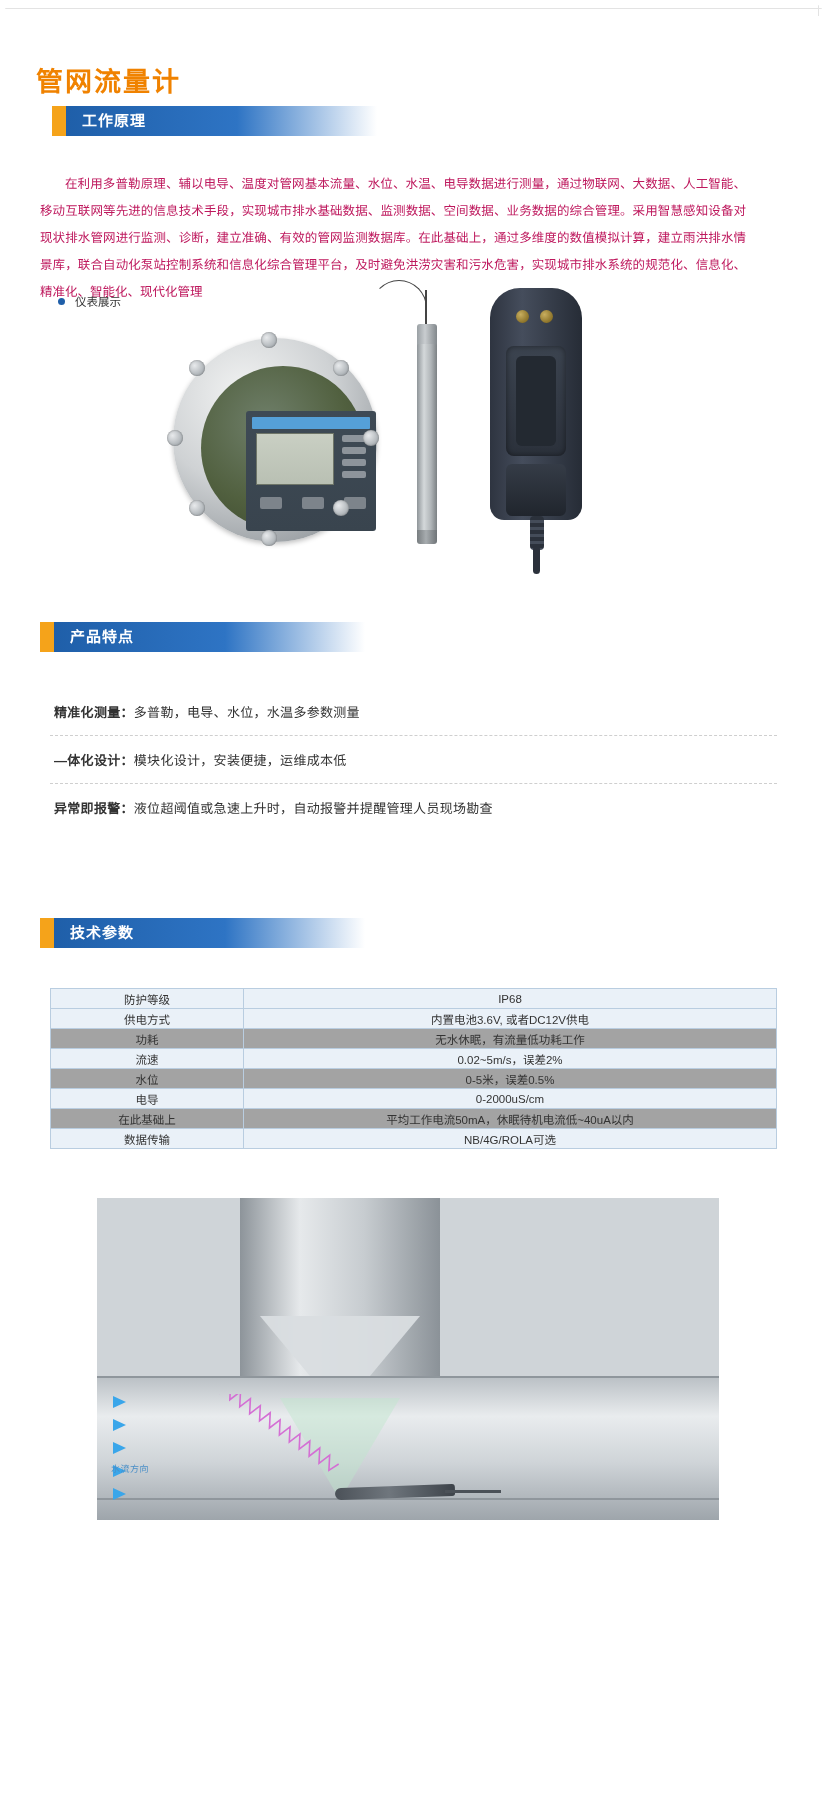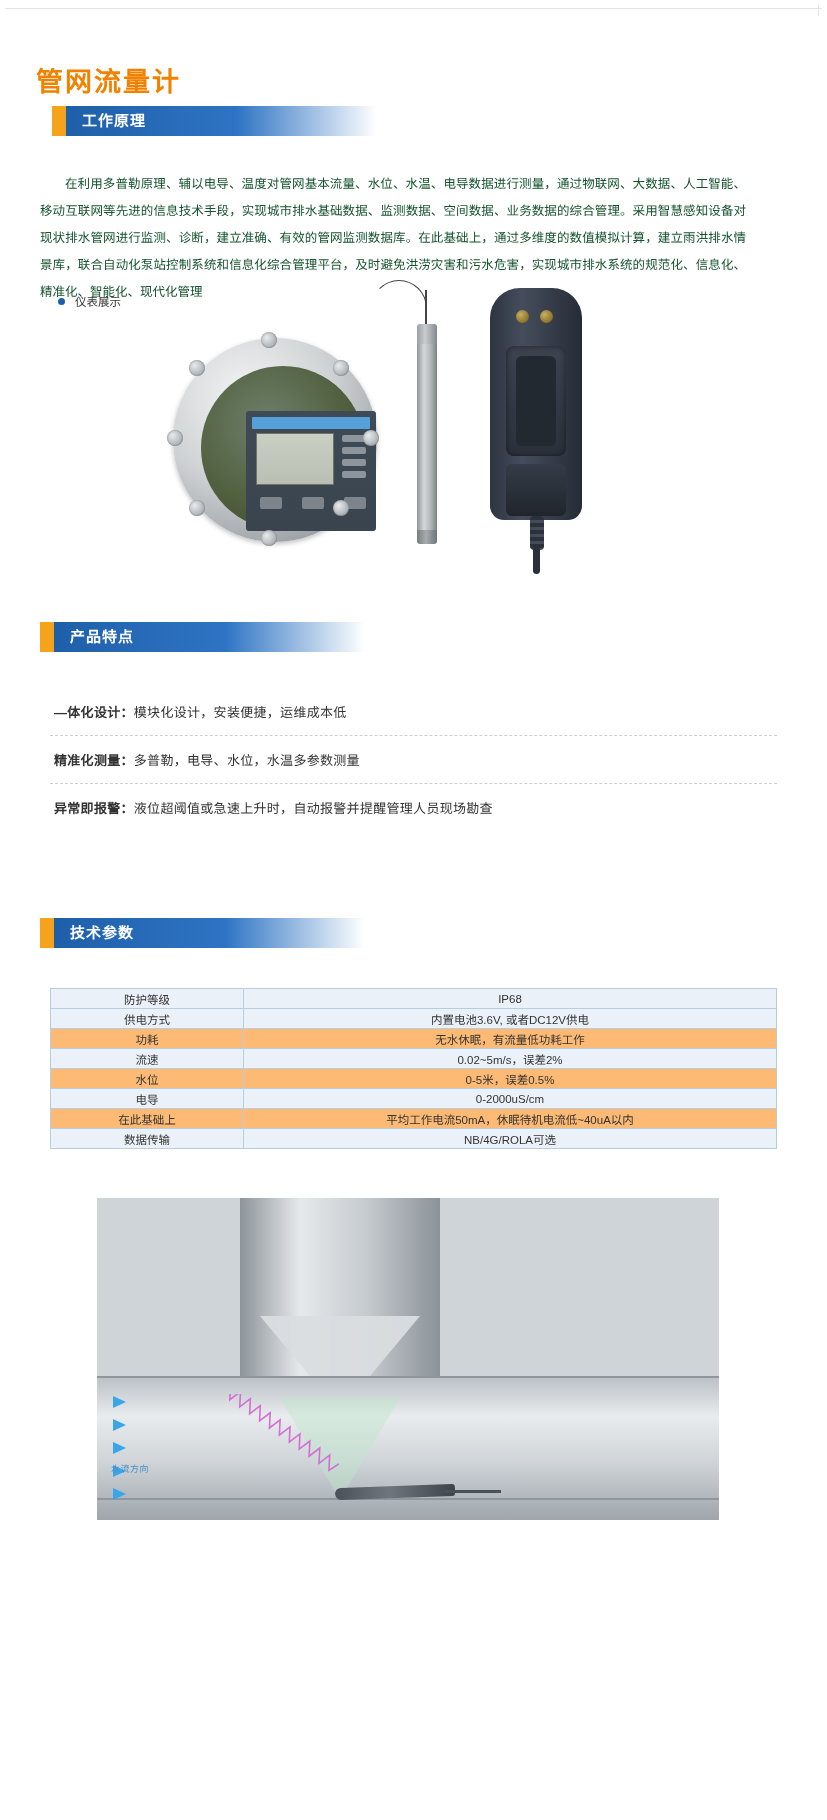--- a/index.html
+++ b/index.html
@@ -83,21 +83,21 @@
   #banner-specs     { top: 918px; }
 
   
   .paragraph {
     position: absolute;
     top: 158px;
     left: 40px;
     width: 706px;
     font-size: 12.5px;
     line-height: 27px;
-    color: #14532d;
+    color: #be185d;
     text-align: justify;
     text-indent: 2em;
   }
 
   
   .gallery-label {
     position: absolute;
     top: 293px;
     left: 58px;
     font-size: 11.5px;
@@ -351,21 +351,21 @@
     color: #333333;
   }
   .spec-table td {
     border: 1px solid #b9cde0;
     height: 20px;
     padding: 0 4px;
     text-align: center;
   }
   .spec-table td.k { width: 193px; }
   .spec-table tr.odd td { background: #eaf1f8; }
-  .spec-table tr.even td { background: #fdba74; }
+  .spec-table tr.even td { background: #a3a3a3; }
 
   
   .illus {
     position: absolute;
     top: 1198px;
     left: 97px;
     width: 622px;
     height: 322px;
     background: #cfd4d8;
     overflow: hidden;
@@ -527,24 +527,24 @@
   </div>
 
   <div class="banner" id="banner-features">
     <span class="bar-orange"></span>
     <span class="bar-blue"></span>
     <span class="banner-text">产品特点</span>
   </div>
 
   <div class="features">
     <div class="feature-row">
-      <span class="feature-text"><b>—体化设计：</b><span>模块化设计，安装便捷，运维成本低</span></span>
+      <span class="feature-text"><b>精准化测量：</b><span>多普勒，电导、水位，水温多参数测量</span></span>
     </div>
     <div class="feature-row">
-      <span class="feature-text"><b>精准化测量：</b><span>多普勒，电导、水位，水温多参数测量</span></span>
+      <span class="feature-text"><b>—体化设计：</b><span>模块化设计，安装便捷，运维成本低</span></span>
     </div>
     <div class="feature-row">
       <span class="feature-text"><b>异常即报警：</b><span>液位超阈值或急速上升时，自动报警并提醒管理人员现场勘查</span></span>
     </div>
   </div>
 
   <div class="banner" id="banner-specs">
     <span class="bar-orange"></span>
     <span class="bar-blue"></span>
     <span class="banner-text">技术参数</span>

